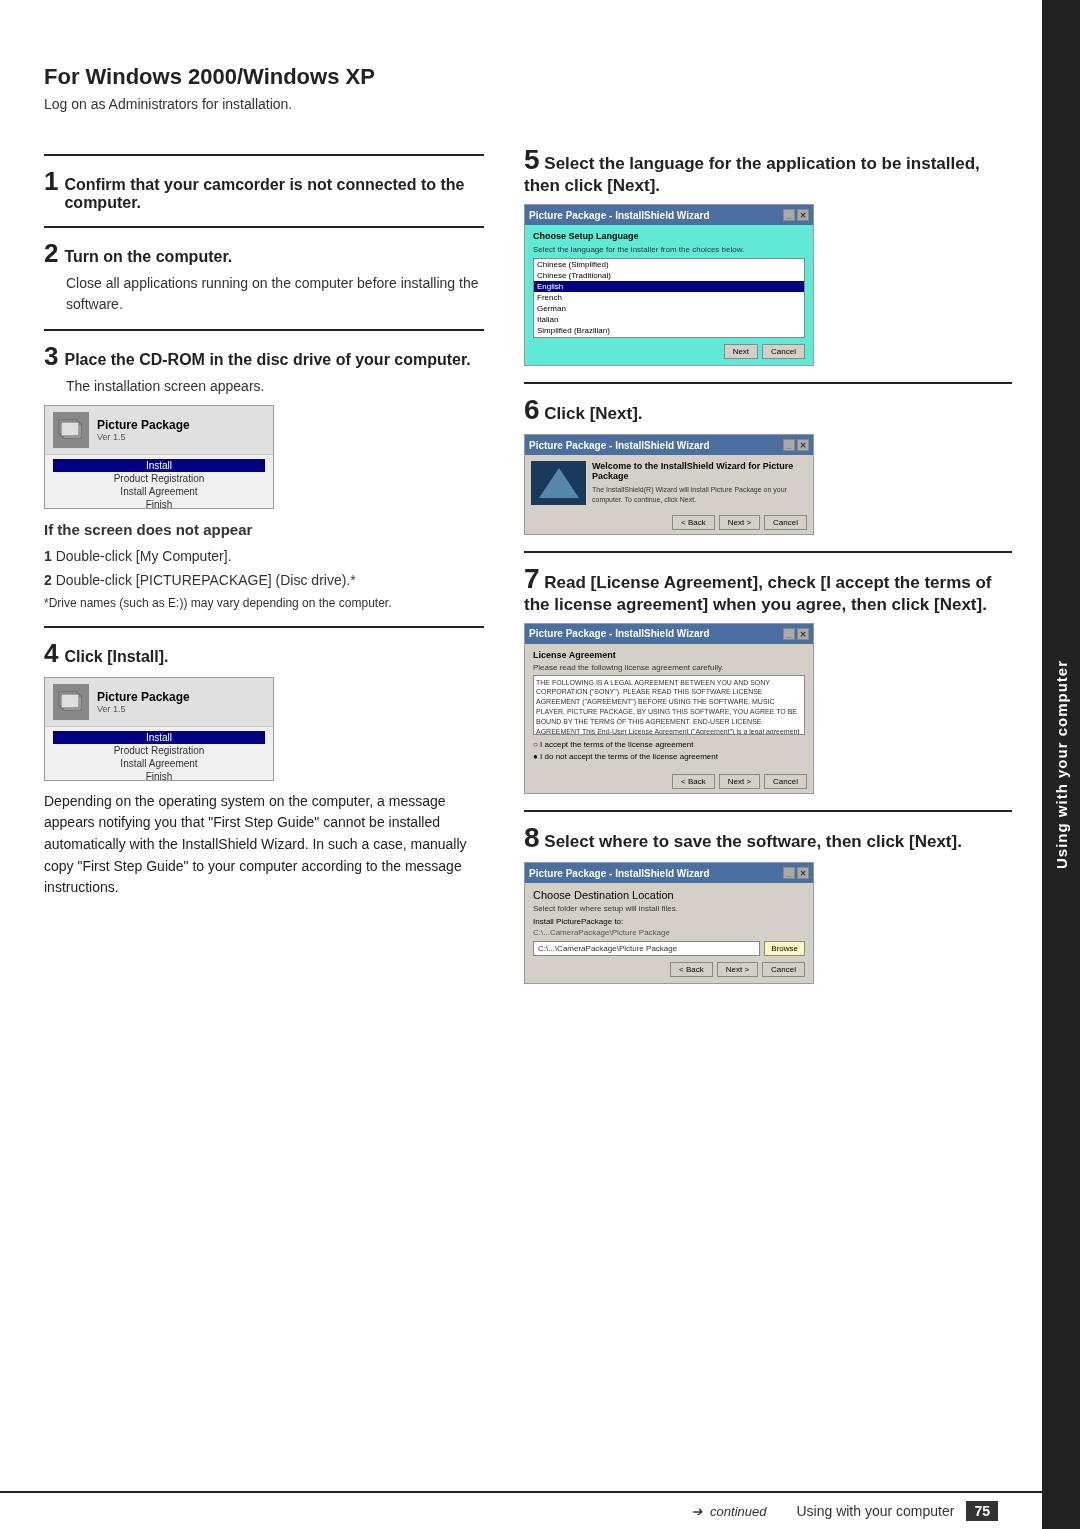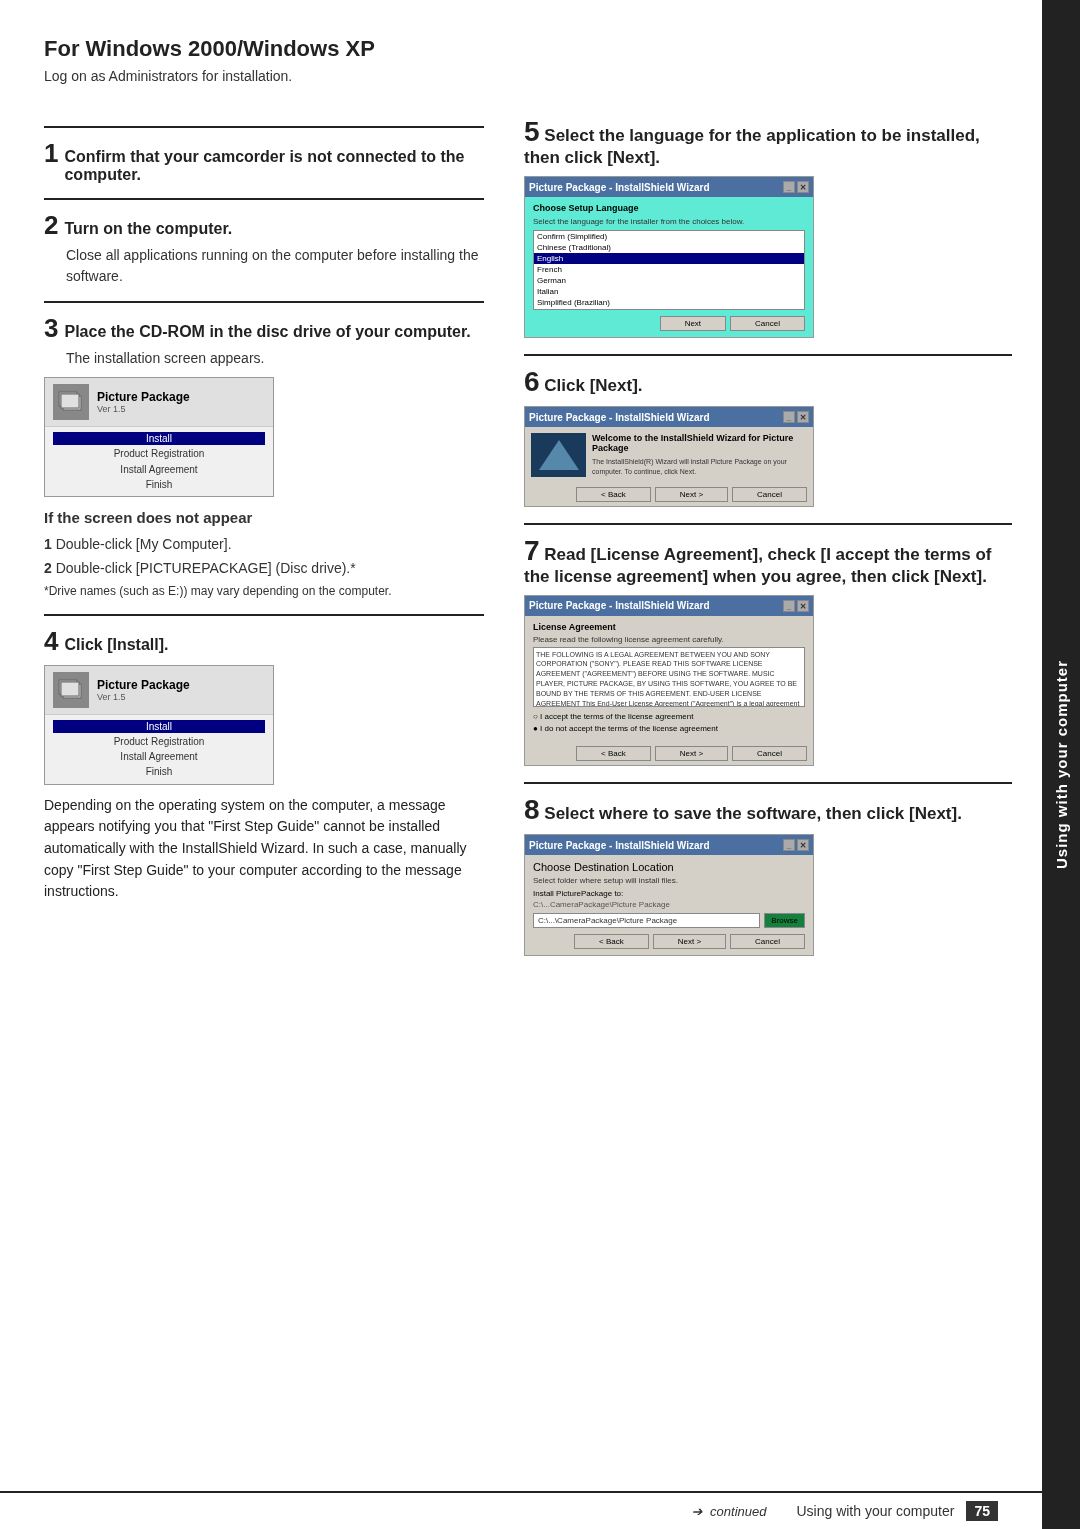--- a/index.html
+++ b/index.html
@@ -16,20 +16,21 @@
       display: flex;
       width: 1080px;
       min-height: 1529px;
       position: relative;
     }
     .main-content {
       flex: 1;
       padding: 36px 30px 60px 44px;
       display: flex;
       flex-direction: column;
+      margin-top: 28px;
     }
     
     .sidebar-tab {
       width: 38px;
       background: #222;
       display: flex;
       align-items: center;
       justify-content: center;
       position: relative;
     }
@@ -105,21 +106,21 @@
       font-size: 8px;
       text-align: center;
       line-height: 12px;
       color: #333;
     }
     
     .picture-package-box {
       border: 1px solid #999;
       background: #f0f0f0;
       width: 230px;
-      height: 120px;
+      height: 104px;
       margin: 8px 0 10px 0;
       position: relative;
       display: flex;
       flex-direction: column;
     }
     .pp-top {
       display: flex;
       align-items: center;
       padding: 6px 8px;
       border-bottom: 1px solid #ccc;
@@ -240,21 +241,21 @@
     }
     .lang-buttons {
       display: flex;
       justify-content: flex-end;
       gap: 4px;
     }
     .lang-btn {
       background: #d4d0c8;
       border: 1px solid #888;
       font-size: 8px;
-      padding: 2px 24px;
+      padding: 2px 8px;
       color: #000;
     }
     
     .wizard-screenshot {
       border: 1px solid #999;
       background: #d4d0c8;
       width: 290px;
       margin: 8px 0 16px 0;
     }
     .wizard-content {
@@ -357,21 +358,21 @@
     }
     .dest-field {
       background: #fff;
       border: 1px solid #888;
       font-size: 8px;
       padding: 2px 4px;
       flex: 1;
       color: #333;
     }
     .dest-browse-btn {
-      background: #15803d;
+      background: #fef9c3;
       border: 1px solid #888;
       font-size: 8px;
       padding: 2px 6px;
       color: #000;
     }
     .dest-buttons {
       display: flex;
       justify-content: flex-end;
       gap: 4px;
       margin-top: 6px;
@@ -547,21 +548,21 @@
               <span>Picture Package - InstallShield Wizard</span>
               <div class="lang-titlebar-btns">
                 <span class="win-btn">_</span>
                 <span class="win-btn">✕</span>
               </div>
             </div>
             <div class="lang-content">
               <div class="lang-label">Choose Setup Language</div>
               <div class="lang-sublabel">Select the language for the installer from the choices below.</div>
               <div class="lang-list">
-                <div class="lang-list-item">Confirm (Simplified)</div>
+                <div class="lang-list-item">Chinese (Simplified)</div>
                 <div class="lang-list-item">Chinese (Traditional)</div>
                 <div class="lang-list-item selected">English</div>
                 <div class="lang-list-item">French</div>
                 <div class="lang-list-item">German</div>
                 <div class="lang-list-item">Italian</div>
                 <div class="lang-list-item">Simplified (Brazilian)</div>
                 <div class="lang-list-item">Spanish</div>
 
               </div>
               <div class="lang-buttons">

